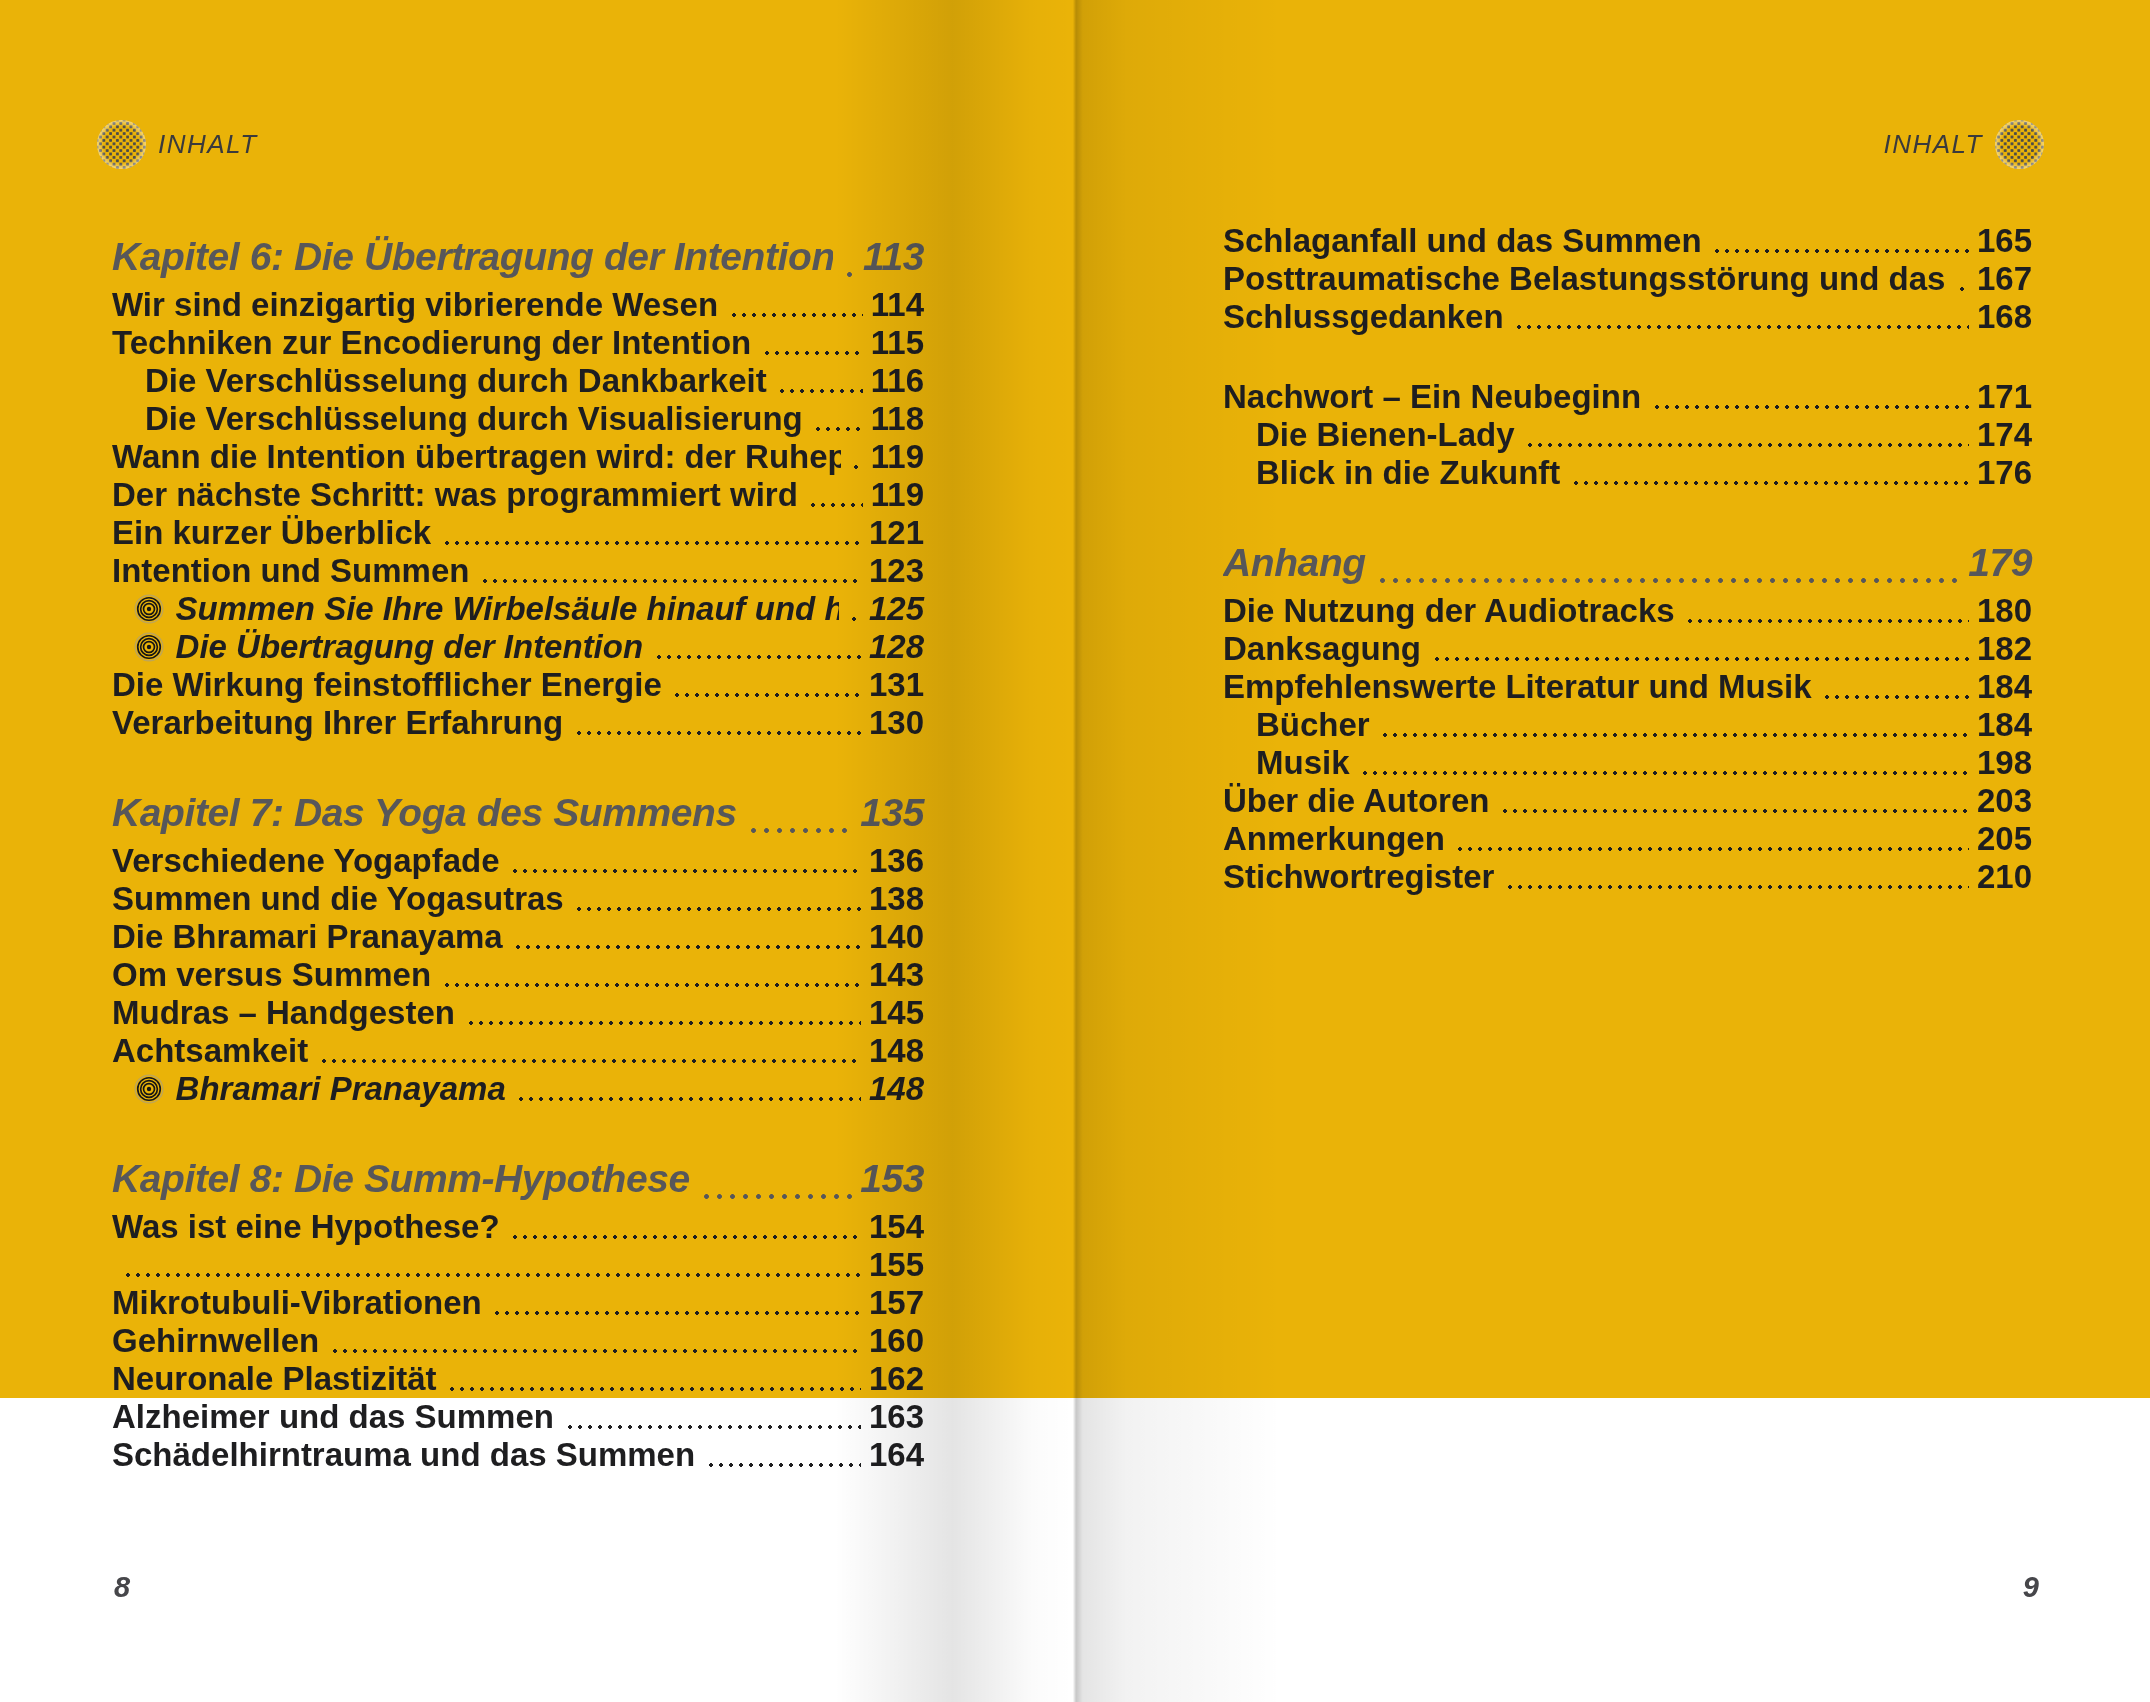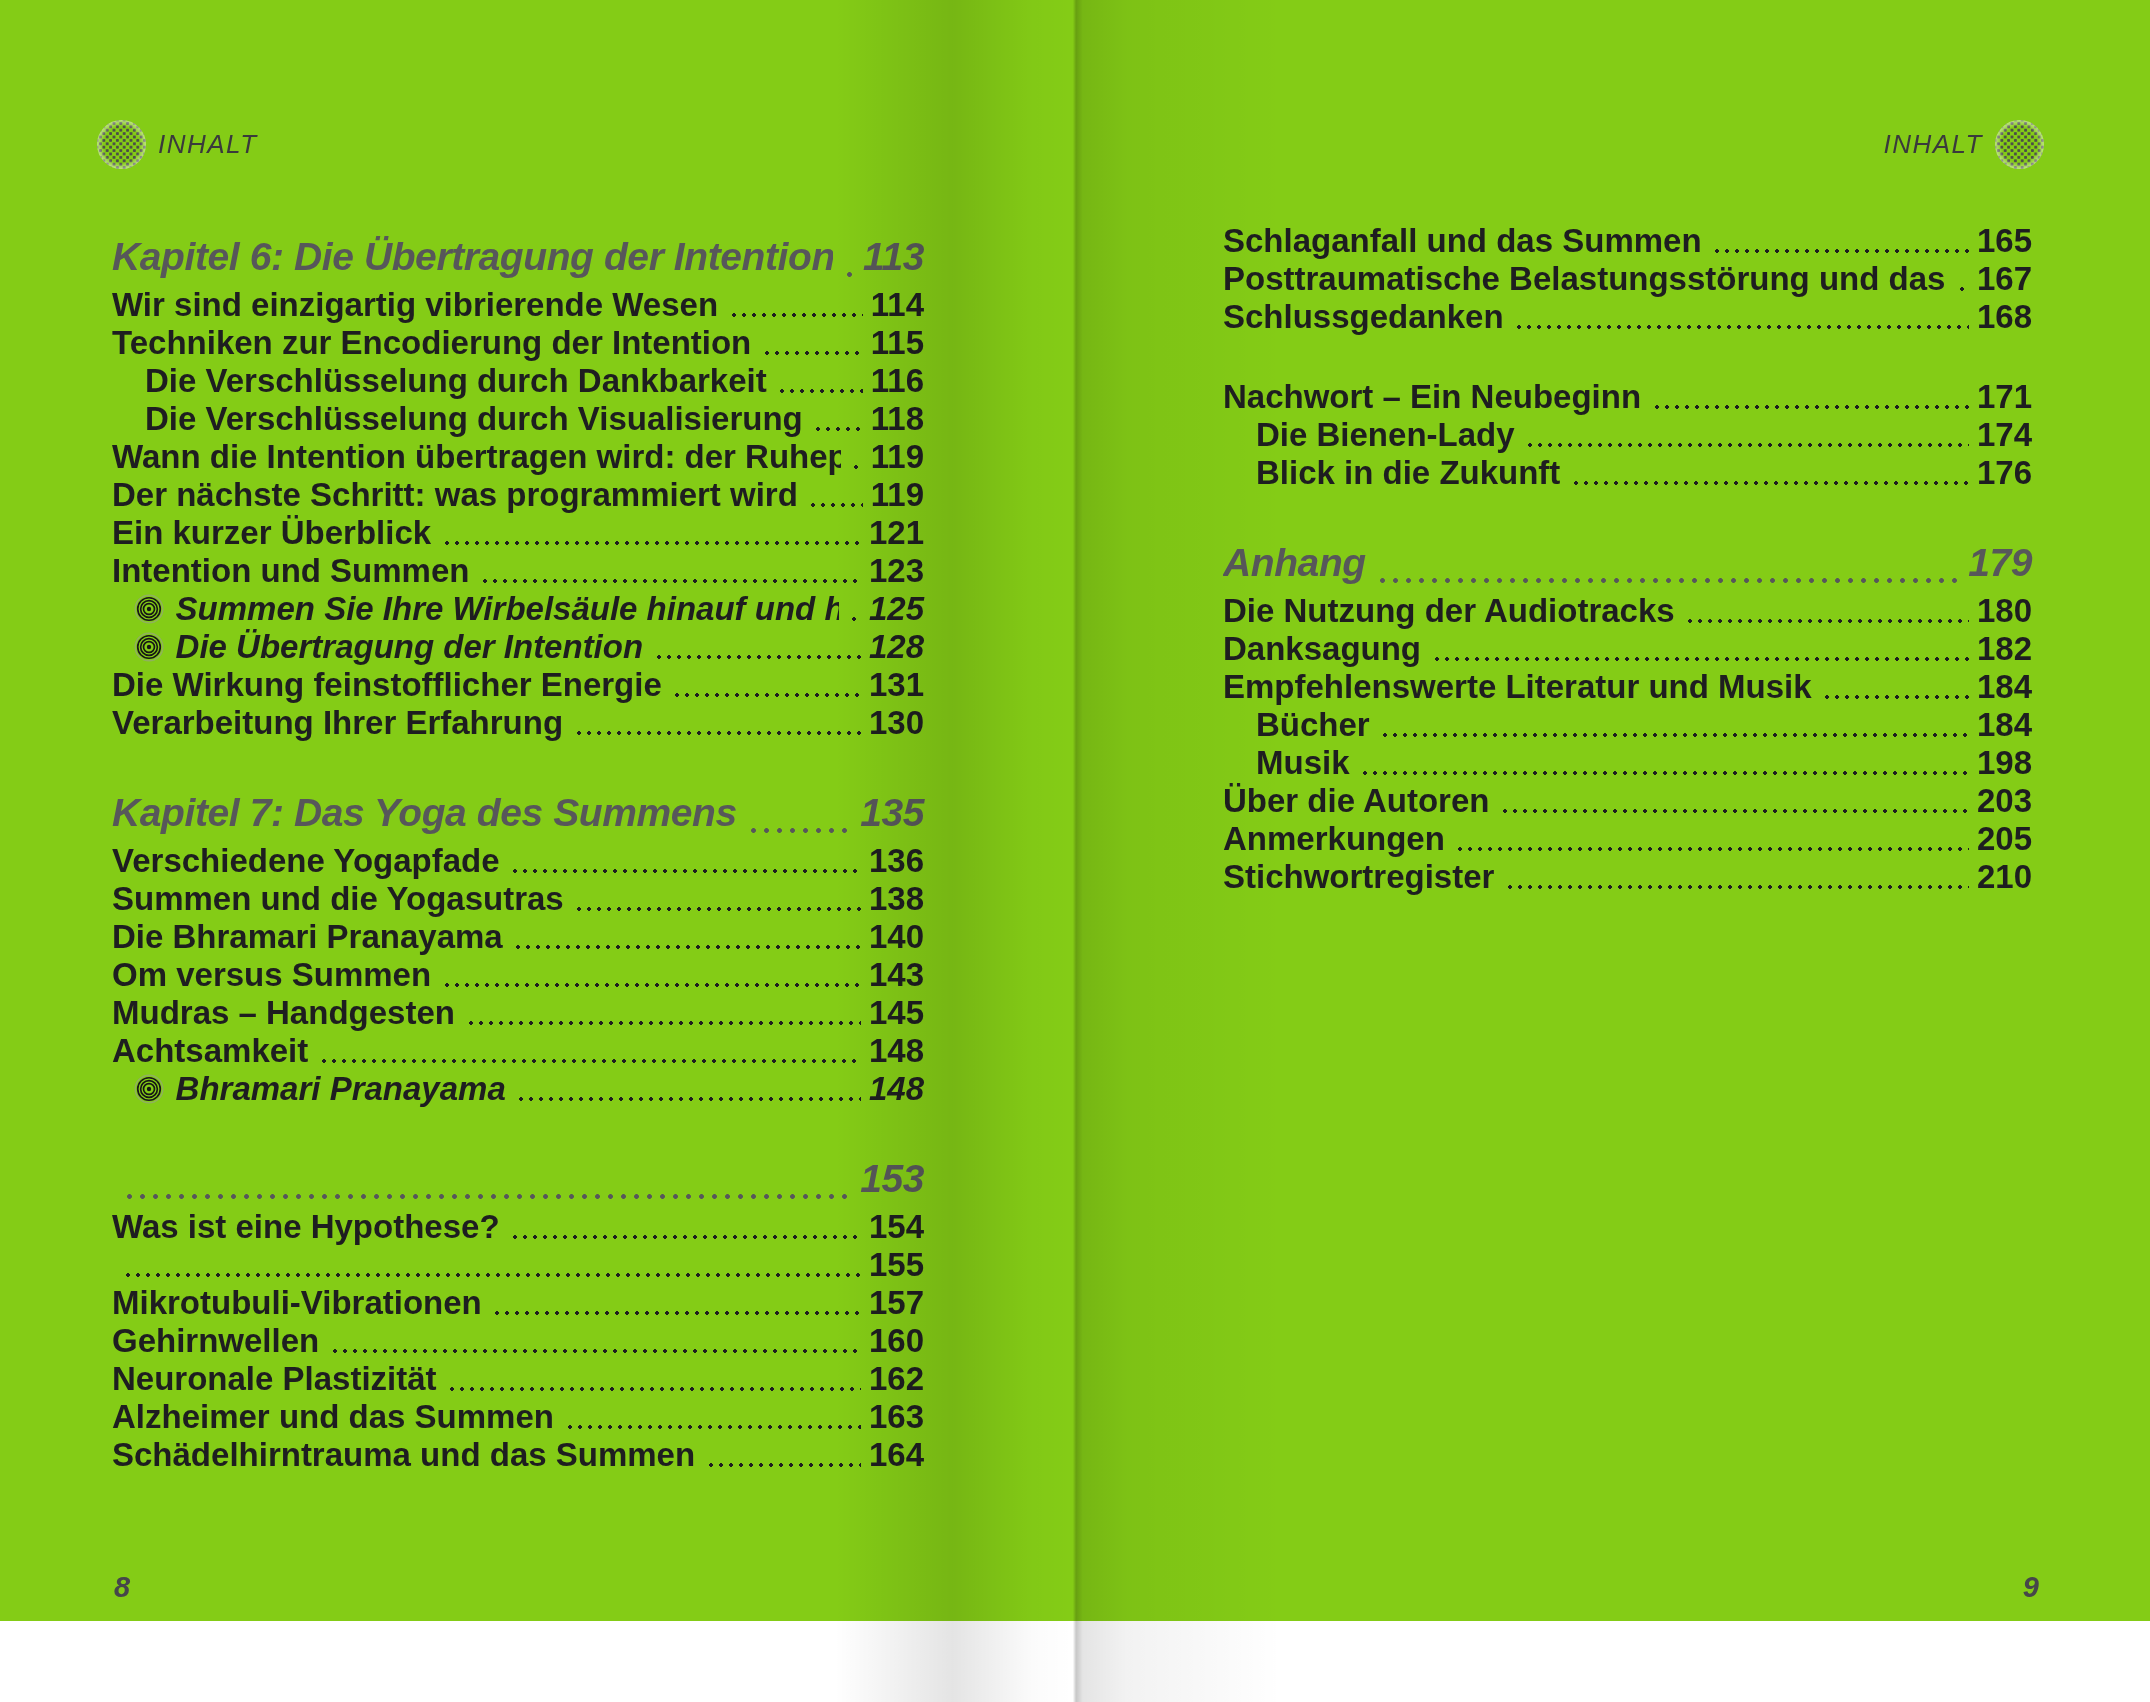--- a/index.html
+++ b/index.html
@@ -3,21 +3,21 @@
 <meta charset="utf-8">
 <style>
   html,body{
     margin:0; padding:0;
     width:2151px; height:1703px;
     background:#ffffff;
     font-family:"Liberation Sans", sans-serif;
     overflow:hidden;
   }
   .spread{position:relative; width:2151px; height:1703px; background:#fff;}
-  .page{position:absolute; top:0; width:1075px; height:1621px; background:#84cc16;}
+  .page{position:absolute; top:0; width:1075px; height:1398px; background:#eab308;}
   .page.left{left:0;}
   .page.right{left:1075px;}
 
   
   .gutter{
     position:absolute; top:0; left:835px; width:471px; height:1703px;
     pointer-events:none;
     background:linear-gradient(to right,
       rgba(0,0,0,0) 0%,
       rgba(0,0,0,0.105) 25%,
@@ -265,20 +265,21 @@
         <circle cx="22" cy="22" r="7.5" fill="none" stroke="#161616" stroke-width="2.3"></circle>
         <circle cx="22" cy="22" r="3" fill="#161616"></circle>
       </svg>
     </span>
     <span class="label">Bhramari Pranayama</span>
     <span class="leader"></span>
     <span class="num">148</span>
   </div>
         <div class="row chapter gap">
 
+    <span class="label">Kapitel 8: Die Summ-Hypothese</span>
     <span class="leader"></span>
     <span class="num">153</span>
   </div>
         <div class="row item">
 
     <span class="label">Was ist eine Hypothese?</span>
     <span class="leader"></span>
     <span class="num">154</span>
   </div>
         <div class="row item">

